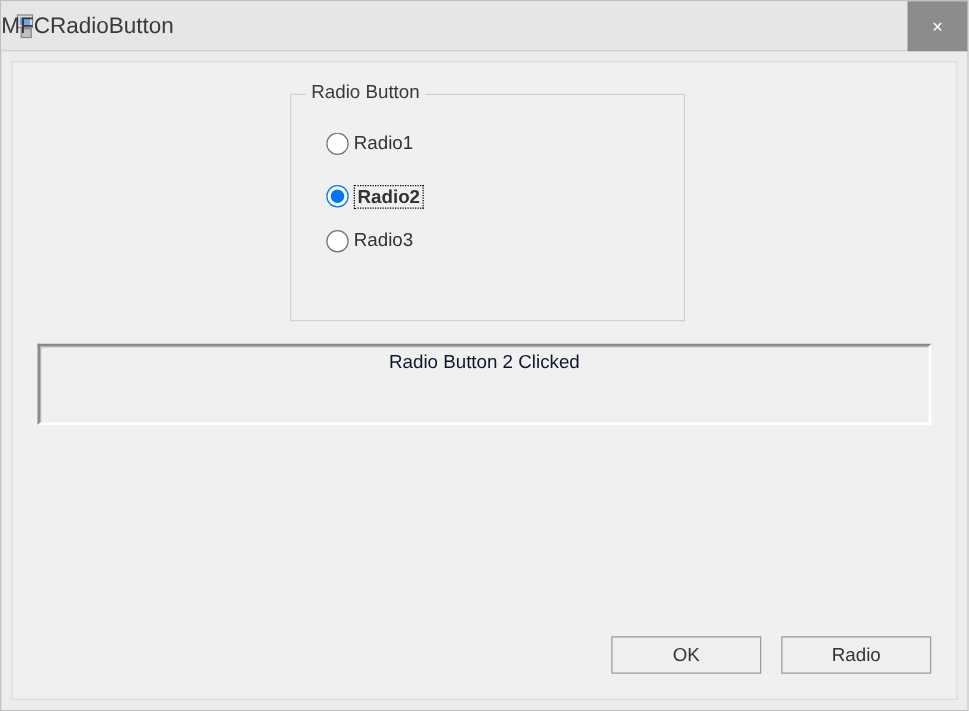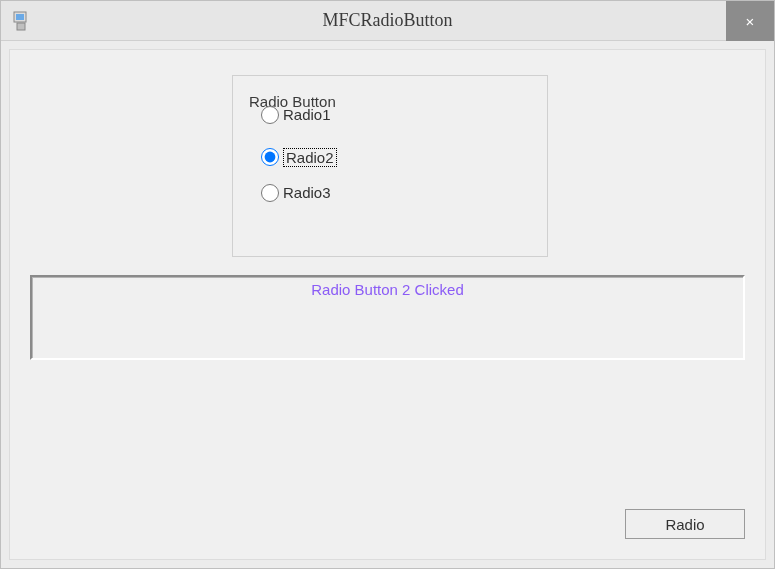--- a/index.html
+++ b/index.html
@@ -31,25 +31,24 @@
       position: relative;
     }
     .titlebar .icon {
       width: 20px;
       height: 20px;
       margin-left: 10px;
     }
     .titlebar .title {
       position: absolute;
       left: 0; right: 0;
-      text-align: center;
+      text-align: left;
       font-size: 18px;
       color: #3a3a3a;
       pointer-events: none;
-      font-family: Liberation Serif, serif;
     }
     .titlebar .close {
       position: absolute;
       right: 0;
       top: 0;
       width: 48px;
       height: 40px;
       background: #8c8c8c;
       color: #fff;
       display: flex;
@@ -72,56 +71,56 @@
       height: 182px;
       border: 1px solid #d0d0d0;
     }
     .groupbox .caption {
       position: absolute;
       top: -11px;
       left: 12px;
       background: #f0f0f0;
       padding: 0 4px;
       color: #3a3a3a;
-      margin-top: 28px;
     }
     .radio {
       display: flex;
       align-items: flex-start;
       gap: 4px;
       position: absolute;
       left: 28px;
     }
     .radio input {
       width: 18px;
       height: 18px;
       margin: 0;
     }
     .radio label { cursor: default; }
     .radio .focusbox {
       border: 1px dotted #000;
       padding: 0 2px;
+      font-weight: bold;
     }
     .r1 { top: 30px; }
     .r2 { top: 72px; }
     .r3 { top: 108px; }
     .status {
       position: absolute;
       left: 20px;
       top: 225px;
       right: 20px;
-      height: 85px;
+      height: 65px;
       background: #f0f0f0;
       border-top: 2px solid #8a8a8a;
       border-left: 2px solid #8a8a8a;
       border-right: 2px solid #ffffff;
       border-bottom: 2px solid #ffffff;
       padding: 4px 8px;
       text-align: center;
-      color: #8b5cf6;
+      color: #0f172a;
       box-shadow: inset 1px 1px 0 #b5b5b5;
     }
     .buttons {
       position: absolute;
       right: 20px;
       bottom: 20px;
       display: flex;
       gap: 16px;
     }
     .btn {
@@ -171,17 +170,18 @@
         <input type="radio" name="rg" style="">
         <label>Radio3</label>
       </div>
     </div>
 
     <div class="status">
       <span>Radio Button 2 Clicked</span>
     </div>
 
     <div class="buttons">
+      <button class="btn">OK</button>
       <button class="btn">Radio</button>
     </div>
 
   </div>
 </div>
 
 </body></html>

